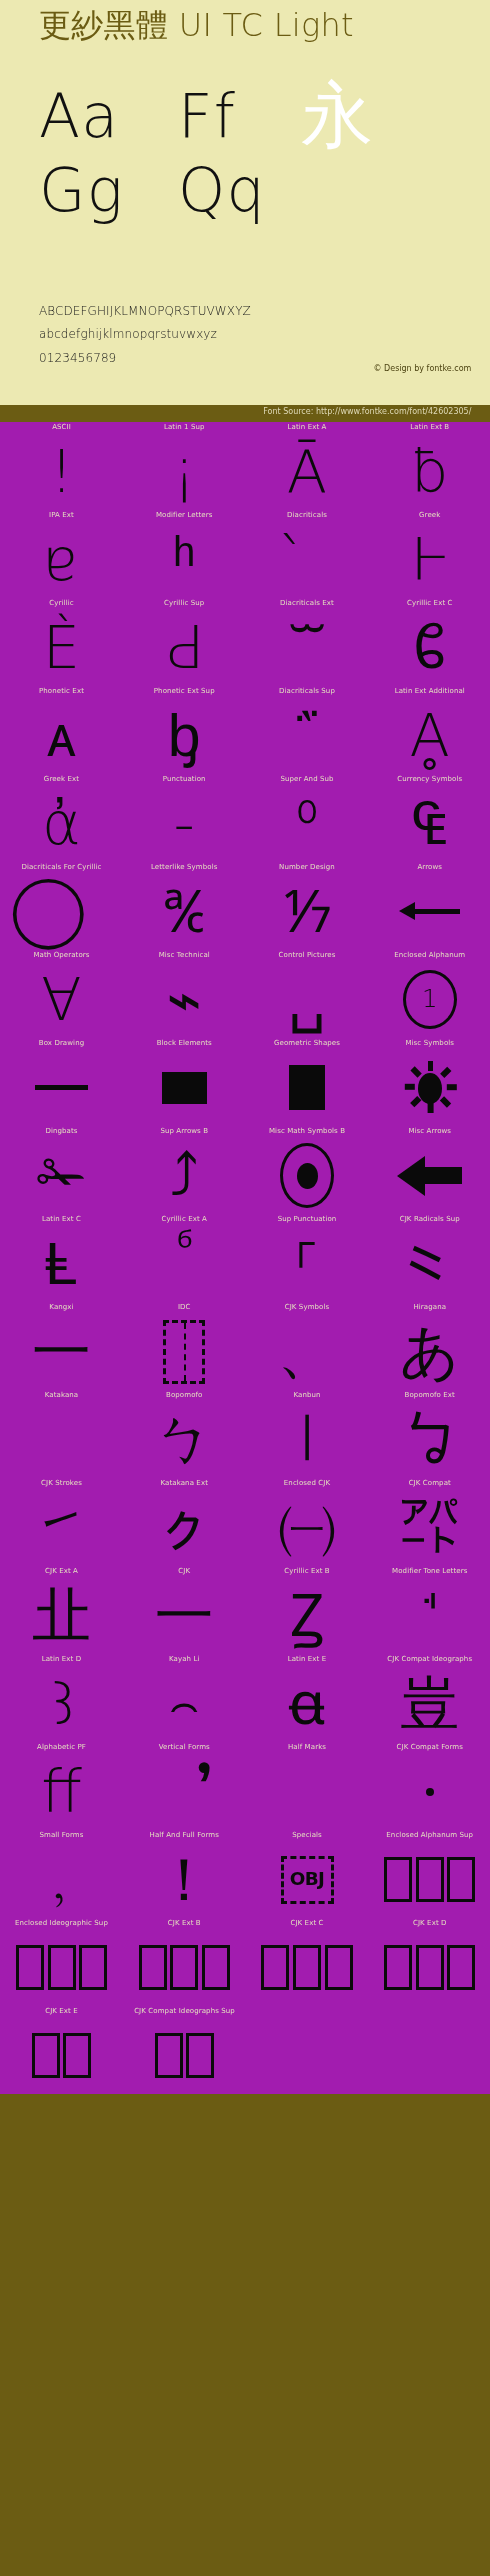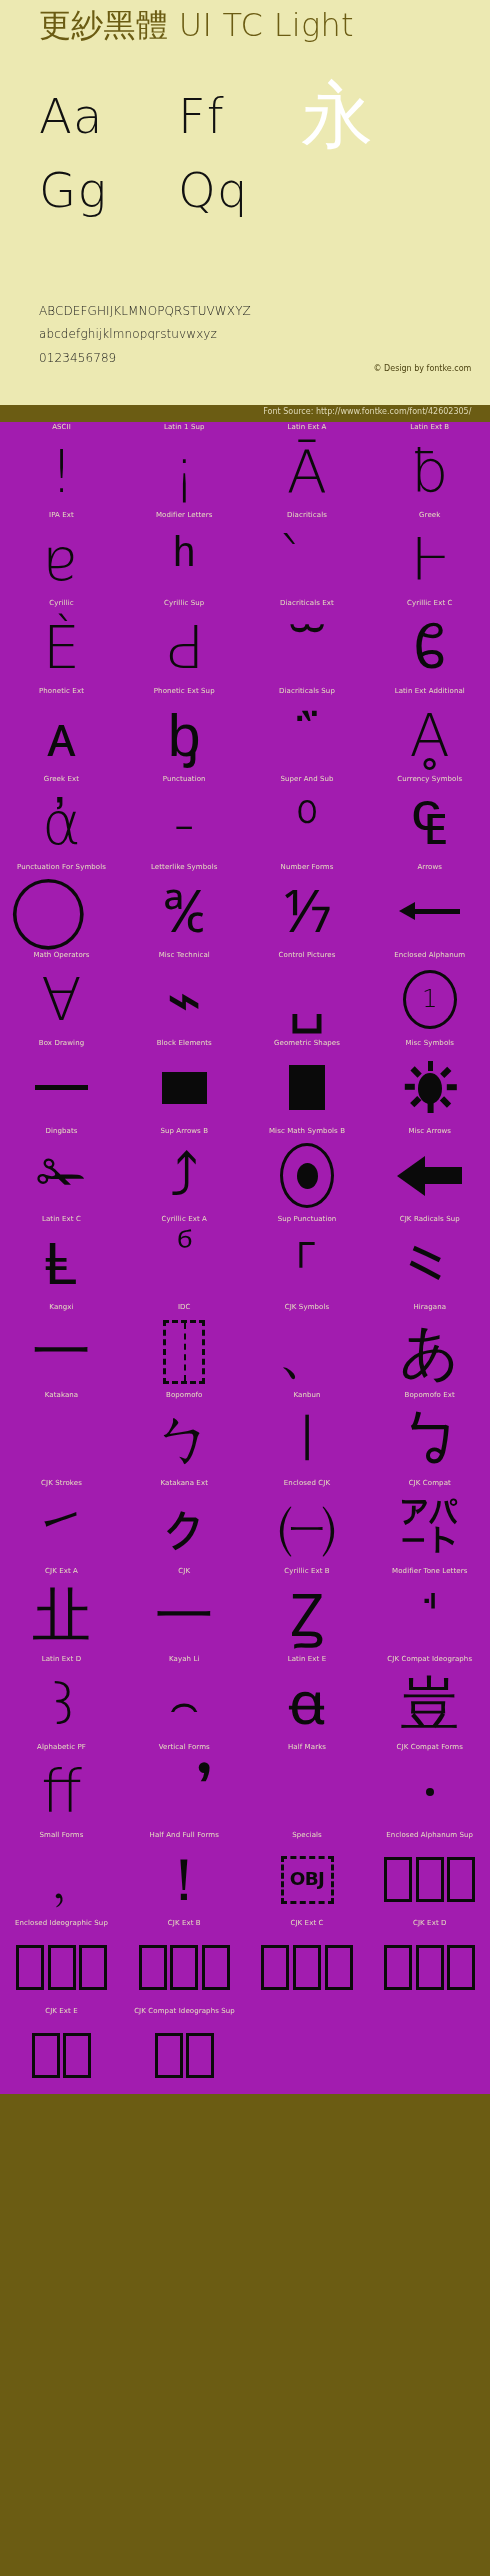--- a/index.html
+++ b/index.html
@@ -21,21 +21,21 @@
   .title{
     position:absolute;left:39px;top:8.6px;
     font-size:32px;line-height:32px;
     color:#6b5c13;
     letter-spacing:0.3px;
     white-space:nowrap;
     font-weight:300;
   }
   .big{
     position:absolute;
-    font-size:48px;line-height:48px;
+    font-size:60px;line-height:48px;
     color:#111;
     font-weight:300;
     letter-spacing:1.2px;
     white-space:nowrap;
     text-align:right;
   }
   .bigcjk{
     position:absolute;
     font-size:72px;line-height:72px;
     color:#ffffff;
@@ -277,29 +277,29 @@
           <div class="clabel">Super And Sub</div>
           <div class="cglyph huge">⁰</div>
         </div>
         <div class="cell">
           <div class="clabel">Currency Symbols</div>
           <div class="cglyph huge">₠</div>
         </div>
       </div>
       <div class="grow">
         <div class="cell">
-          <div class="clabel">Punctuation For Symbols</div>
+          <div class="clabel">Diacriticals For Cyrillic</div>
           <div class="cglyph huge">⃝</div>
         </div>
         <div class="cell">
           <div class="clabel">Letterlike Symbols</div>
           <div class="cglyph huge">℀</div>
         </div>
         <div class="cell">
-          <div class="clabel">Number Forms</div>
+          <div class="clabel">Number Design</div>
           <div class="cglyph huge">⅐</div>
         </div>
         <div class="cell">
           <div class="clabel">Arrows</div>
           <div class="cglyph">
             <div class="arrowL">
               <div class="shaft"></div>
               <div class="head"></div>
             </div>
           </div>

